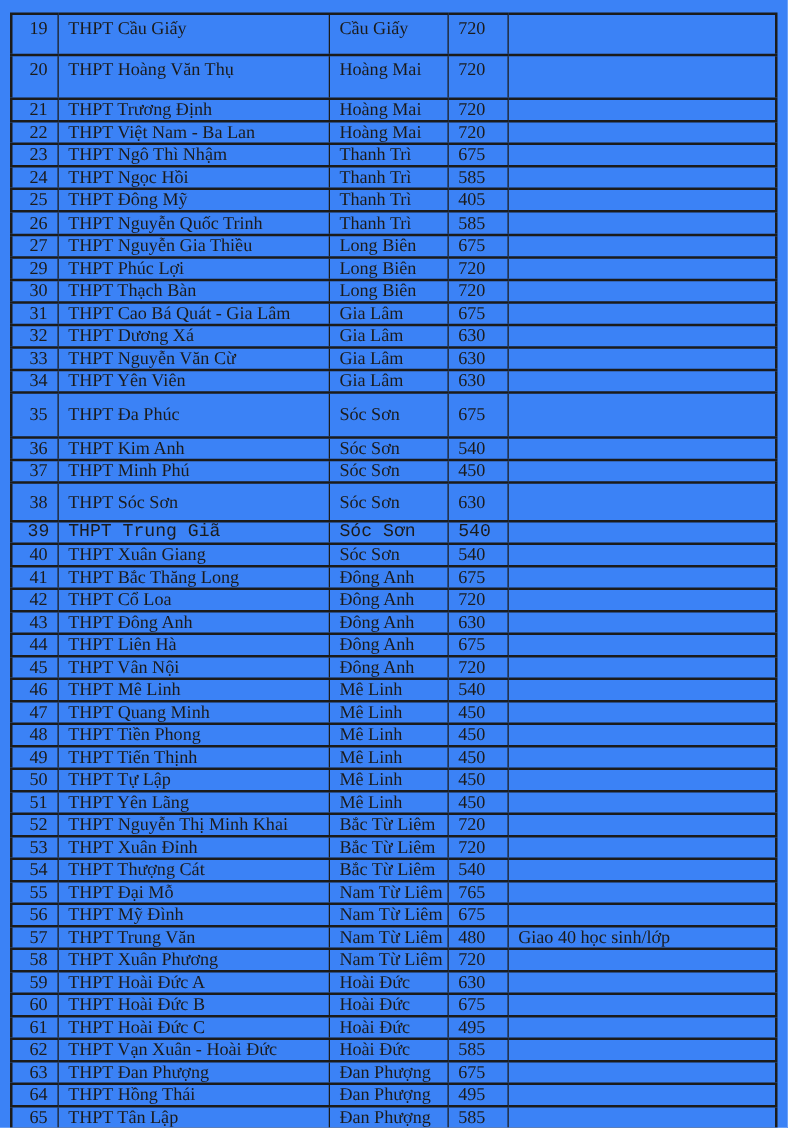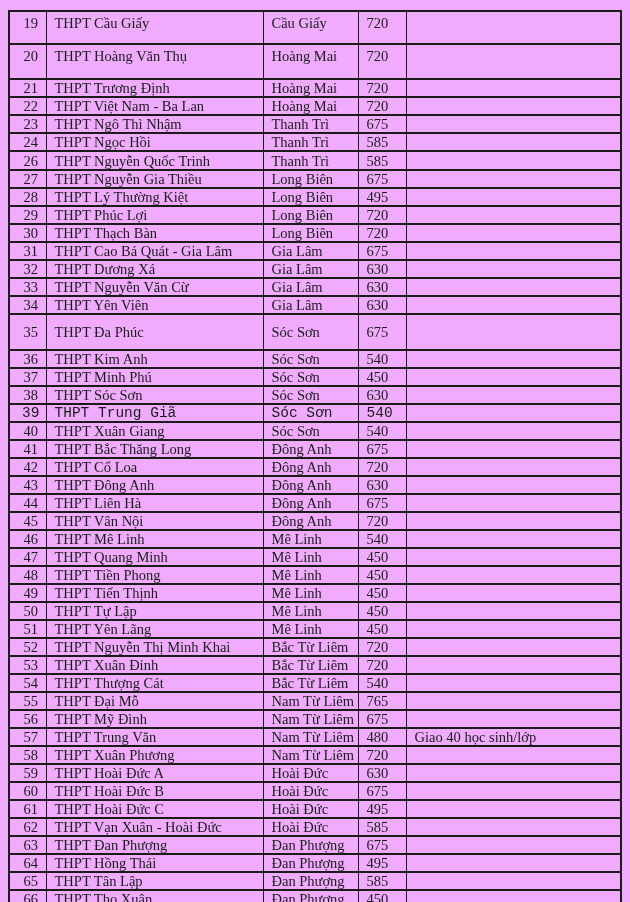--- a/index.html
+++ b/index.html
@@ -10,21 +10,21 @@
     width: 630px;
     height: 902px;
     background: #ffffff;
     font-family: "Liberation Serif", "DejaVu Serif", serif;
     color: #1b1b1b;
   }
   .page {
     position: relative;
     width: 630px;
     height: 902px;
-    background: #f0abfc;
+    background: #3b82f6;
     overflow: hidden;
   }
   table.school-table {
     position: absolute;
     left: 8px;
     top: 10px;
     width: 612px;
     border-collapse: collapse;
     table-layout: fixed;
     border: 2px solid #1b1b1b;
@@ -104,42 +104,42 @@
           <td class="col-value">675</td>
           <td class="col-note"></td>
         </tr>
         <tr style="height: 17.8px;">
           <td class="col-no">24</td>
           <td class="col-name">THPT Ngọc Hồi</td>
           <td class="col-district">Thanh Trì</td>
           <td class="col-value">585</td>
           <td class="col-note"></td>
         </tr>
+        <tr style="height: 17.8px;">
+          <td class="col-no">25</td>
+          <td class="col-name">THPT Đông Mỹ</td>
+          <td class="col-district">Thanh Trì</td>
+          <td class="col-value">405</td>
+          <td class="col-note"></td>
+        </tr>
         <tr style="height: 19px;">
           <td class="col-no">26</td>
           <td class="col-name">THPT Nguyễn Quốc Trinh</td>
           <td class="col-district">Thanh Trì</td>
           <td class="col-value">585</td>
           <td class="col-note"></td>
         </tr>
         <tr style="height: 17.8px;">
           <td class="col-no">27</td>
           <td class="col-name">THPT Nguyễn Gia Thiều</td>
           <td class="col-district">Long Biên</td>
           <td class="col-value">675</td>
           <td class="col-note"></td>
         </tr>
         <tr style="height: 17.8px;">
-          <td class="col-no">28</td>
-          <td class="col-name">THPT Lý Thường Kiệt</td>
-          <td class="col-district">Long Biên</td>
-          <td class="col-value">495</td>
-          <td class="col-note"></td>
-        </tr>
-        <tr style="height: 17.8px;">
           <td class="col-no">29</td>
           <td class="col-name">THPT Phúc Lợi</td>
           <td class="col-district">Long Biên</td>
           <td class="col-value">720</td>
           <td class="col-note"></td>
         </tr>
         <tr style="height: 17.8px;">
           <td class="col-no">30</td>
           <td class="col-name">THPT Thạch Bàn</td>
           <td class="col-district">Long Biên</td>
@@ -188,21 +188,21 @@
           <td class="col-value">540</td>
           <td class="col-note"></td>
         </tr>
         <tr style="height: 17.8px;">
           <td class="col-no">37</td>
           <td class="col-name">THPT Minh Phú</td>
           <td class="col-district">Sóc Sơn</td>
           <td class="col-value">450</td>
           <td class="col-note"></td>
         </tr>
-        <tr style="height: 18px;">
+        <tr style="height: 31px;">
           <td class="col-no">38</td>
           <td class="col-name">THPT Sóc Sơn</td>
           <td class="col-district">Sóc Sơn</td>
           <td class="col-value">630</td>
           <td class="col-note"></td>
         </tr>
         <tr style="height: 17.8px; font-family: Liberation Mono, monospace;">
           <td class="col-no">39</td>
           <td class="col-name">THPT Trung Giã</td>
           <td class="col-district">Sóc Sơn</td>

